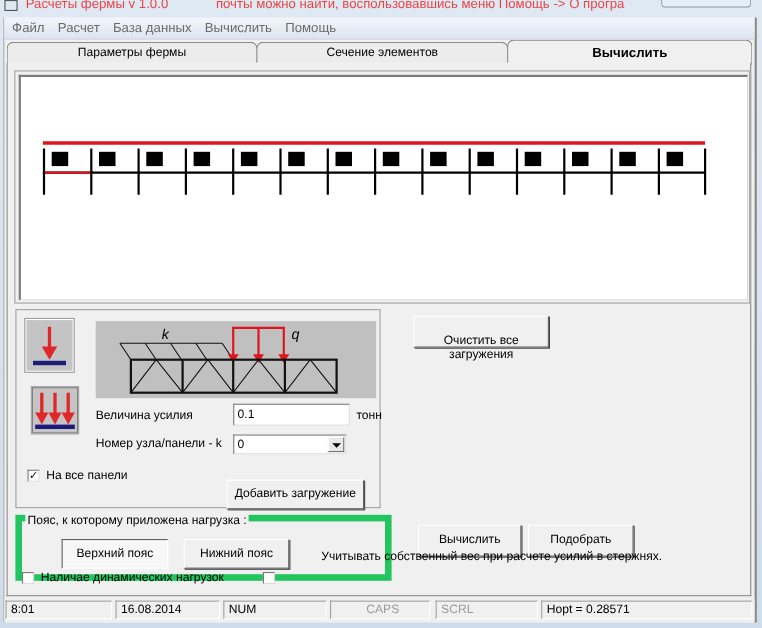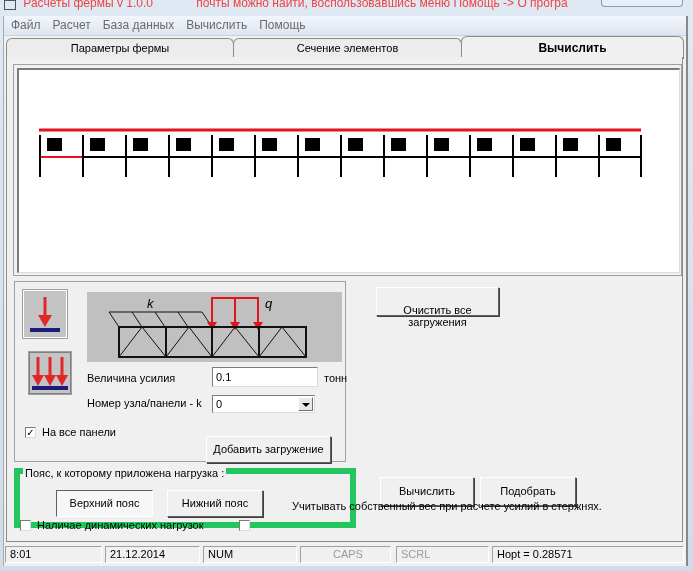--- a/index.html
+++ b/index.html
@@ -243,19 +243,19 @@
     <div class="btn" style="left:473px; top:420px; width:96px; height:29px; line-height:27px;">Подобрать</div>
 
     <div class="chk" style="left:13px; top:463px;"></div>
     <span class="lbl" style="left:30px; top:462px;">Наличае динамических нагрузок</span>
     <div class="chk" style="left:232px; top:463px;"></div>
     <span class="lbl" style="left:249px; top:443px;margin-left:36px;">Учитывать собственный вес при расчете усилий в стержнях.</span>
   </div>
 
   <div class="statusbar">
     <div class="sb" style="left:1px; width:97px;">8:01</div>
-    <div class="sb" style="left:101px; width:95px;">21.12.2014</div>
+    <div class="sb" style="left:101px; width:95px;">16.08.2014</div>
     <div class="sb" style="left:199px; width:94px;">NUM</div>
     <div class="sb dim" style="left:296px; width:91px;padding-left:32px;">CAPS</div>
     <div class="sb dim" style="left:392px; width:93px;">SCRL</div>
     <div class="sb" style="left:488px; width:192px;">Hopt = 0.28571</div>
   </div>
 </div>
 
 </body></html>

